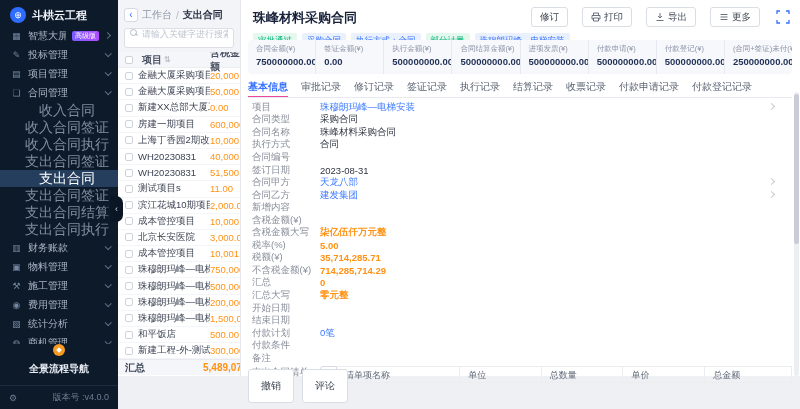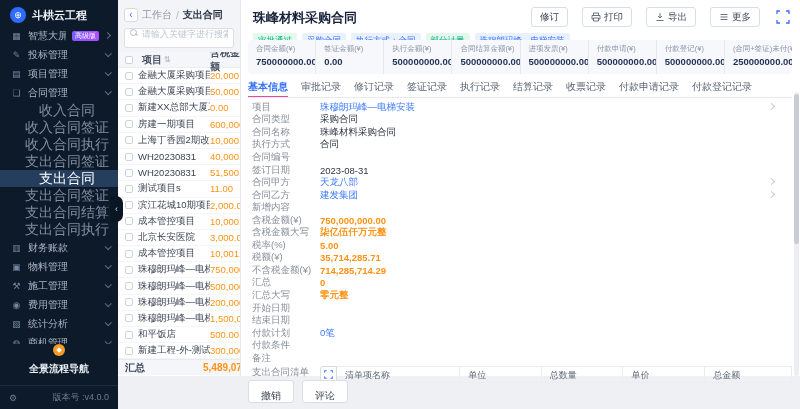--- a/index.html
+++ b/index.html
@@ -85,21 +85,21 @@
   .frow.tall { height:22px; align-items:flex-start; padding-top:2px; }
   .sub-table { display:flex; align-items:stretch; gap:0; flex:1;font-family:Liberation Mono, monospace; }
   .fs-box { width:17px; height:17px; border:1px solid #d8dbe2; border-radius:3px 0 0 3px; display:flex; align-items:center; justify-content:center; cursor:pointer; background:#fff; flex:0 0 17px; }
   .sub-head { flex:1; display:flex; border:1px solid #ebedf1; border-left:none; height:17px; }
   .sub-col { font-size:9px; color:#606a78; padding:2px 0 0 8px; border-left:1px solid #ebedf1; white-space:nowrap; overflow:hidden; }
   .sub-col:first-child { border-left:none; }
   .sc-name { flex:2.2; } .sc-unit { flex:1.4; } .sc-qty { flex:1.4; } .sc-price { flex:1.4; } .sc-total { flex:1.5; }
 
   .footer-band { position:absolute; left:118px; right:0; bottom:0; height:33px; background:#eef0f4; z-index:2; }
   .detail-foot { position:absolute; left:248px; bottom:6px; display:flex; gap:8px; z-index:4; }
-  .fbtn { height:23px; padding:8px 12px; background:#fff; border:1px solid #d9dde4; border-radius:3px; font-size:10px; color:#3c4452; cursor:pointer;font-family:Liberation Serif, serif; }
+  .fbtn { height:34px; padding:8px 12px; background:#fff; border:1px solid #d9dde4; border-radius:3px; font-size:10px; color:#3c4452; cursor:pointer;font-family:Liberation Serif, serif; }
 
   .scrollbar { position:absolute; right:1px; top:92px; width:5px; height:284px; background:#eceef2; border-radius:3px; z-index:6; }
   .scroll-thumb { position:absolute; left:0; top:2px; width:5px; height:150px; background:#c9ccd4; border-radius:3px; cursor:grab; }
 </style>
 </head>
 <body>
 
 <div class="app">
 
   <aside class="sidebar">
@@ -447,21 +447,20 @@
         <div class="flabel">合同乙方</div>
         <div class="fvalue link">建发集团</div>
         <span class="fchev"></span>
       </div>
       <div class="frow">
         <div class="flabel">新增内容</div>
         <div class="fvalue "></div>
       </div>
       <div class="frow">
         <div class="flabel">含税金额(¥)</div>
-        <div class="fvalue orange">750,000,000.00</div>
       </div>
       <div class="frow">
         <div class="flabel">含税金额大写</div>
         <div class="fvalue orange">柒亿伍仟万元整</div>
       </div>
       <div class="frow">
         <div class="flabel">税率(%)</div>
         <div class="fvalue orange">5.00</div>
       </div>
       <div class="frow">

